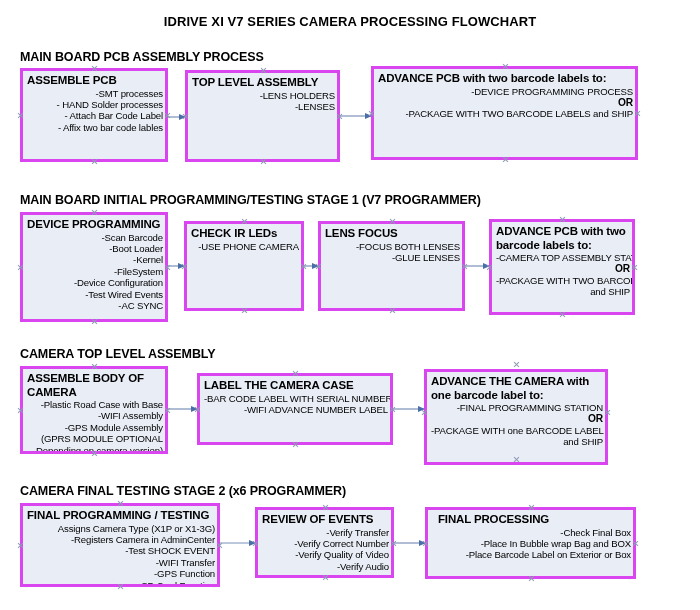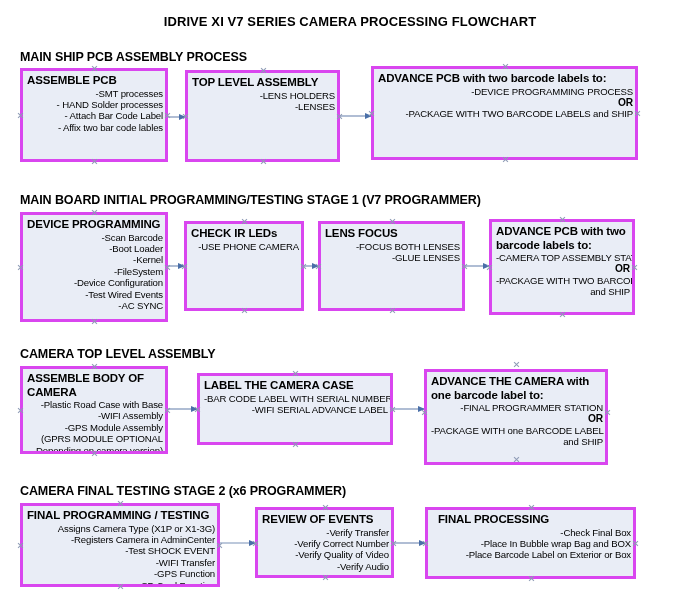--- a/index.html
+++ b/index.html
@@ -114,21 +114,21 @@
         <line x1="304" y1="266" x2="318" y2="266" stroke="#7b91b8" stroke-width="1.2" marker-end="url(#arw)"></line>
         <line x1="465" y1="266" x2="489" y2="266" stroke="#7b91b8" stroke-width="1.2" marker-end="url(#arw)"></line>
         <line x1="168" y1="409" x2="197" y2="409" stroke="#7b91b8" stroke-width="1.2" marker-end="url(#arw)"></line>
         <line x1="393" y1="409" x2="424" y2="409" stroke="#7b91b8" stroke-width="1.2" marker-end="url(#arw)"></line>
         <line x1="220" y1="543" x2="255" y2="543" stroke="#7b91b8" stroke-width="1.2" marker-end="url(#arw)"></line>
         <line x1="394" y1="543" x2="425" y2="543" stroke="#7b91b8" stroke-width="1.2" marker-end="url(#arw)"></line>
       </g>
   </svg>
 
   <div id="heading-layer">
-      <div class="section-head" style="left: 20px; top: 50px;">MAIN SHIP PCB ASSEMBLY PROCESS</div>
+      <div class="section-head" style="left: 20px; top: 50px;">MAIN BOARD PCB ASSEMBLY PROCESS</div>
       <div class="section-head" style="left: 20px; top: 193px;">MAIN BOARD INITIAL PROGRAMMING/TESTING STAGE 1 (V7 PROGRAMMER)</div>
       <div class="section-head" style="left: 20px; top: 347px;">CAMERA TOP LEVEL ASSEMBLY</div>
       <div class="section-head" style="left: 20px; top: 484px;">CAMERA FINAL TESTING STAGE 2 (x6 PROGRAMMER)</div>
     </div>
   <div id="node-layer">
       <div class="node" style="left: 20px; top: 68px; width: 148px; height: 94px;">
         <div class="hd">ASSEMBLE PCB</div>
         <ul>
           <li>-SMT processes</li>
           <li>- HAND Solder processes</li>
@@ -224,31 +224,31 @@
         </ul>
       </div>
       <div class="hx" style="left: 17px; top: 407px;"></div>
       <div class="hx" style="left: 164px; top: 407px;"></div>
       <div class="hx" style="left: 91px; top: 363px;"></div>
       <div class="hx" style="left: 91px; top: 450px;"></div>
       <div class="node" style="left: 197px; top: 373px; width: 196px; height: 72px;">
         <div class="hd">LABEL THE CAMERA CASE</div>
         <ul>
           <li>-BAR CODE LABEL WITH SERIAL NUMBER</li>
-          <li>-WIFI SERIAL ADVANCE LABEL</li>
+          <li>-WIFI ADVANCE NUMBER LABEL</li>
         </ul>
       </div>
       <div class="hx" style="left: 194px; top: 406px;"></div>
       <div class="hx" style="left: 389px; top: 406px;"></div>
       <div class="hx" style="left: 292px; top: 370px;"></div>
       <div class="hx" style="left: 292px; top: 441px;"></div>
       <div class="node" style="left: 424px; top: 369px; width: 184px; height: 96px;">
         <div class="hd">ADVANCE THE CAMERA with one barcode label to:</div>
         <ul>
-          <li>-FINAL PROGRAMMER STATION</li>
+          <li>-FINAL PROGRAMMING STATION</li>
           <li class="bold">OR</li>
           <li>-PACKAGE WITH one BARCODE LABEL</li>
           <li>and SHIP</li>
         </ul>
       </div>
       <div class="hx" style="left: 421px; top: 409px;"></div>
       <div class="hx" style="left: 604px; top: 409px;"></div>
       <div class="hx" style="left: 513px; top: 361px;"></div>
       <div class="hx" style="left: 513px; top: 456px;"></div>
       <div class="node" style="left: 20px; top: 503px; width: 200px; height: 84px;">

